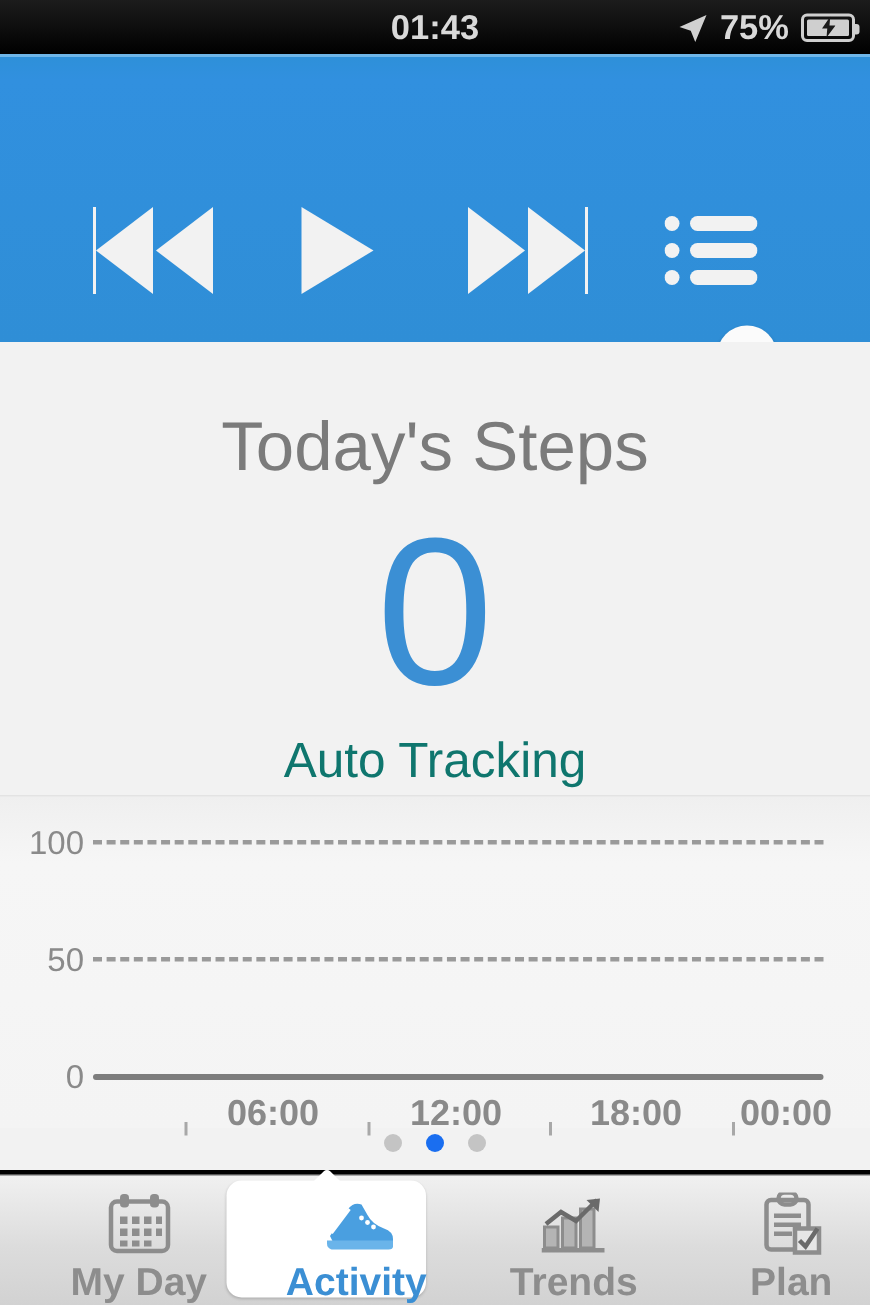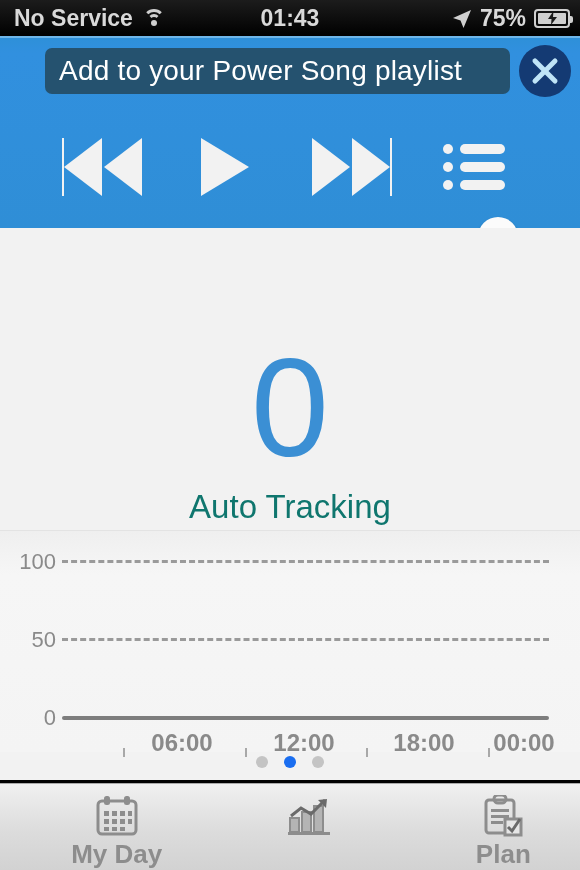--- a/index.html
+++ b/index.html
@@ -172,56 +172,39 @@
     width:16px; height:16px; background:#fff; border-radius:3px; z-index:0;
   }
   .tab.active .tab-icon, .tab.active .tab-label { position:relative; z-index:1; }
 </style>
 </head>
 <body>
 
 <div id="app">
 
   <div class="statusbar">
-    <div class="sb-left">
-      <span>No Service</span>
-      <span class="wifi-icon">
-          <i></i>
-          <i></i>
-          <i></i>
-        </span>
-    </div>
     <div class="sb-center">01:43</div>
     <div class="sb-right">
       <span class="loc-icon">
         <svg viewBox="0 0 20 20" width="20" height="20">
             <path d="M19 1 L1 9 L8.5 11.5 L11.5 19 Z" fill="#d0d0d0"></path>
           </svg>
       </span>
       <span>75%</span>
       <span class="batt">
         <span class="batt-fill"></span>
         <svg class="bolt" viewBox="0 0 9 14">
             <path d="M5.5 0 L0 8 H3.5 L3 14 L9 6 H5 Z" fill="#1a1a1a"></path>
           </svg>
       </span>
     </div>
   </div>
 
   <div class="player">
 
-    <div class="banner-row">
-      <div class="banner-text">Add to your Power Song playlist</div>
-      <div class="close-btn">
-        <svg viewBox="0 0 52 52" width="52" height="52">
-          <line x1="16" y1="16" x2="36" y2="36" stroke="#bfe4f7" stroke-width="5" stroke-linecap="round"></line>
-          <line x1="36" y1="16" x2="16" y2="36" stroke="#bfe4f7" stroke-width="5" stroke-linecap="round"></line>
-        </svg>
-      </div>
-    </div>
 
     <div class="controls">
       <span class="ctrl ctrl-prev">
         <svg width="86" height="58" viewBox="0 0 86 58">
           <path d="M4 0 L4 58 L6 58 L6 0 Z" fill="#f2f2f2"></path>
           <path d="M44 0 L6 29 L44 58 Z" fill="#f2f2f2"></path>
           <path d="M84 0 L46 29 L84 58 Z" fill="#f2f2f2"></path>
         </svg>
       </span>
       <span class="ctrl ctrl-play">
@@ -248,20 +231,21 @@
       </span>
     </div>
 
     <div class="slider-wrap">
       <div class="slider-track"></div>
       <div class="slider-thumb"></div>
     </div>
   </div>
 
   <div class="content">
+    <div class="steps-title">Today's Steps</div>
     <div class="steps-value">0</div>
     <div class="steps-sub">Auto Tracking</div>
 
     <div class="chart">
       <div class="y-label" style="top:18px;">100</div>
       <div class="y-label" style="top:96px;">50</div>
       <div class="y-label" style="top:174px;">0</div>
 
       <div class="gridline" style="top:29px;"></div>
       <div class="gridline" style="top:107px;"></div>
@@ -304,32 +288,46 @@
               <rect x="32" y="23" width="4" height="5"></rect>
             <rect x="8" y="31" width="5" height="4"></rect>
               <rect x="16" y="31" width="5" height="4"></rect>
             <rect x="24" y="31" width="5" height="4"></rect>
           </g>
         </svg>
       </span>
       <span class="tab-label">My Day</span>
     </div>
 
+    <div class="tab active">
+      <span class="tab-icon">
+        <svg width="52" height="40" viewBox="0 0 52 40">
+          <path d="M8 28 L20 10 Q24 5 29 7 L33 14 Q36 20 44 23 Q50 25 50 30 L50 32 L10 32 Z" fill="#4a9fe0"></path>
+          <path d="M6 31 L50 31 L50 35 Q50 37 47 37 L9 37 Q6 36 6 33 Z" fill="#6ab4ea"></path>
+          <path d="M9 26 L21 10" stroke="#ffffff" stroke-width="2" fill="none"></path>
+          <circle cx="33" cy="19" r="1.6" fill="#ffffff"></circle>
+          <circle cx="37" cy="22" r="1.6" fill="#ffffff"></circle>
+          <circle cx="29" cy="16" r="1.6" fill="#ffffff"></circle>
+        </svg>
+      </span>
+      <span class="tab-label">Activity</span>
+    </div>
 
     <div class="tab">
       <span class="tab-icon">
         <svg width="44" height="40" viewBox="0 0 44 40">
           <rect x="2" y="22" width="9" height="14" fill="#b4b4b4" stroke="#8d8d8d" stroke-width="2"></rect>
           <rect x="14" y="16" width="9" height="20" fill="#b4b4b4" stroke="#8d8d8d" stroke-width="2"></rect>
           <rect x="26" y="10" width="9" height="26" fill="#b4b4b4" stroke="#8d8d8d" stroke-width="2"></rect>
           <polyline points="3,20 13,12 23,18 37,4" fill="none" stroke="#6a6a6a" stroke-width="3"></polyline>
           <path d="M30 4 L39 3 L38 12 Z" fill="#6a6a6a"></path>
           <rect x="0" y="36" width="42" height="3" fill="#8d8d8d"></rect>
         </svg>
       </span>
+      <span class="tab-label">Trends</span>
     </div>
 
     <div class="tab">
       <span class="tab-icon">
         <svg width="40" height="42" viewBox="0 0 40 42">
           <rect x="3" y="5" width="28" height="33" rx="3" fill="none" stroke="#8d8d8d" stroke-width="3"></rect>
           <rect x="11" y="0" width="12" height="8" rx="4" fill="none" stroke="#8d8d8d" stroke-width="3"></rect>
           <g fill="#8d8d8d">
             <rect x="8" y="14" width="18" height="3"></rect>
             <rect x="8" y="20" width="18" height="3"></rect>

